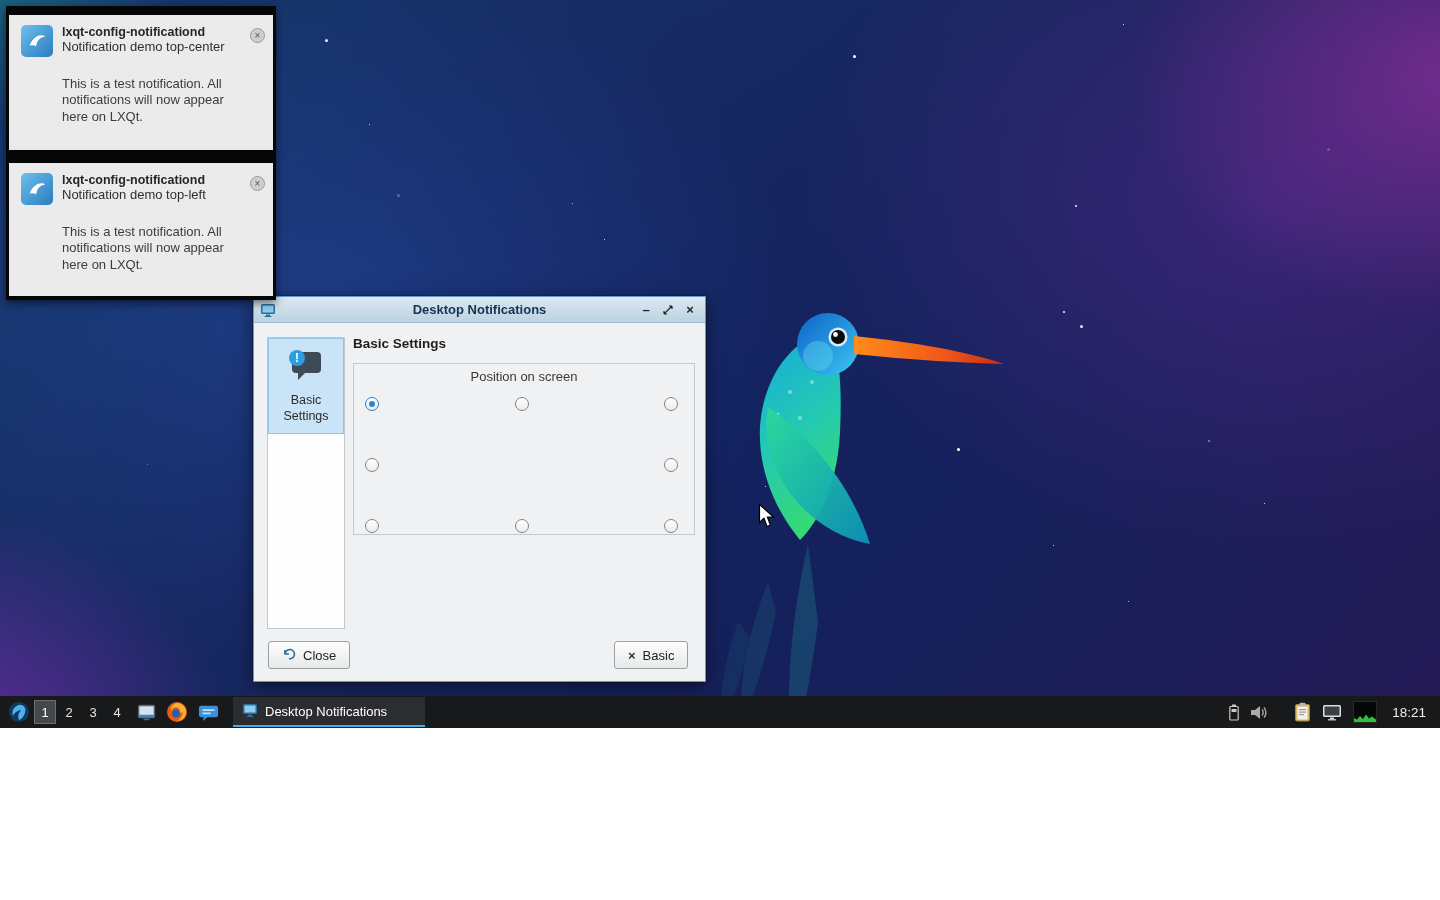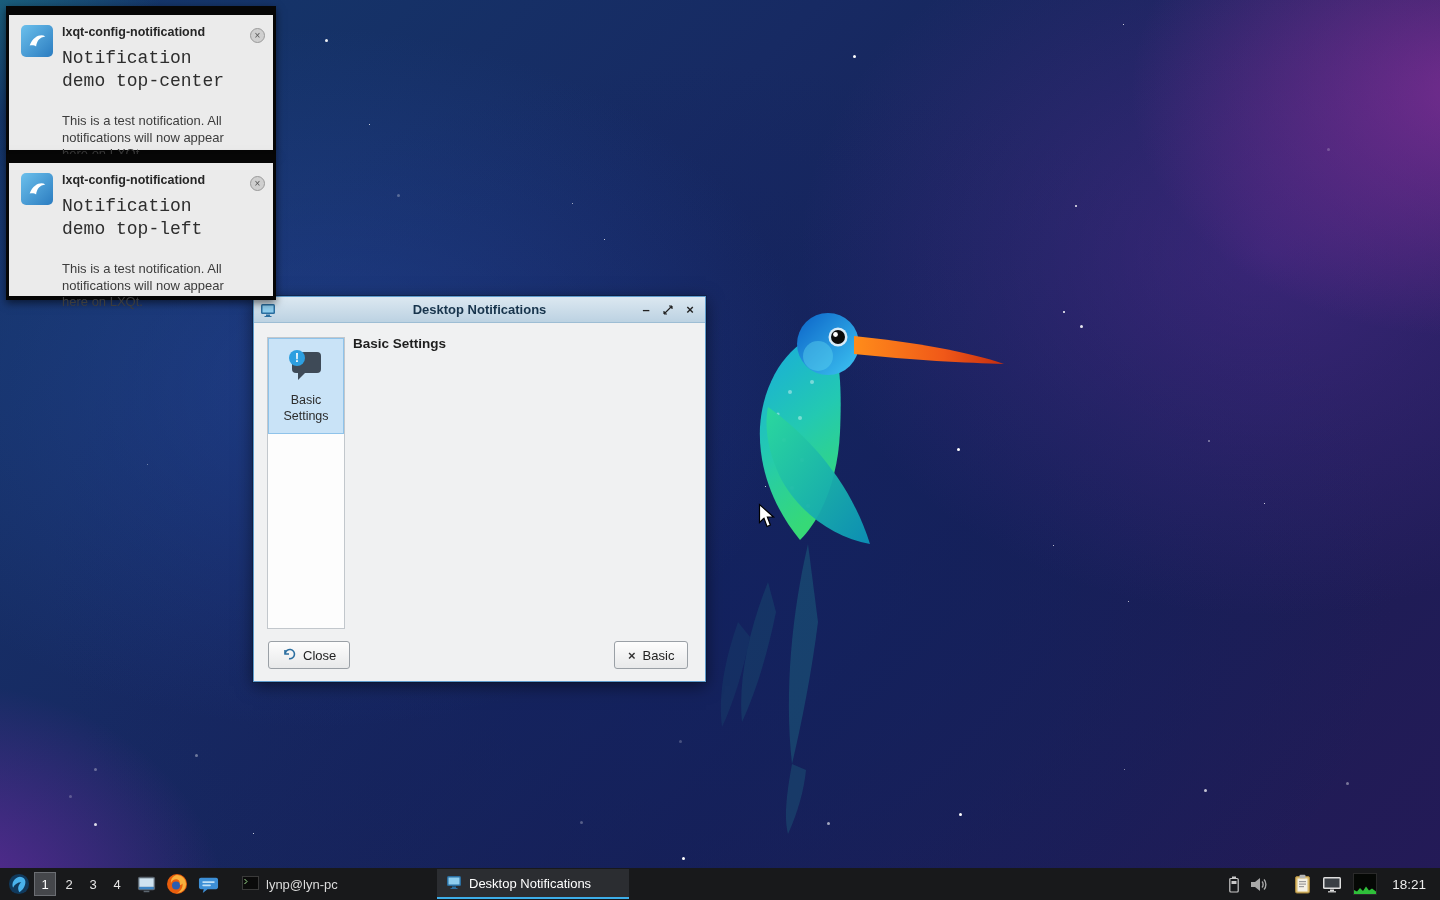--- a/index.html
+++ b/index.html
@@ -1,17 +1,17 @@
 <!DOCTYPE html>
 <html><head>
 <meta charset="utf-8">
 <style>
   * { margin:0; padding:0; box-sizing:border-box; }
   html,body { width:1440px; height:900px; overflow:hidden; font-family:"Liberation Sans","DejaVu Sans",sans-serif; user-select:none; }
-  #desktop { position:relative; width:1440px; height:900px; background:#fca5a5; overflow:hidden; }
+  #desktop { position:relative; width:1440px; height:728px; background:#fca5a5; overflow:hidden; }
 
   
   #wallpaper { position:absolute; inset:0;
     background:
       radial-gradient(520px 380px at 102% 10%, rgba(176,52,176,0.55), transparent 65%),
       radial-gradient(720px 560px at 88% 28%, rgba(108,48,170,0.40), transparent 65%),
       radial-gradient(460px 380px at -4% 102%, rgba(150,44,190,0.60), transparent 62%),
       radial-gradient(300px 240px at -2% -4%, rgba(34,150,148,0.55), transparent 65%),
       radial-gradient(700px 500px at 22% 42%, rgba(40,80,170,0.45), transparent 70%),
       radial-gradient(900px 700px at 50% 65%, rgba(18,34,96,0.85), transparent 75%),
@@ -20,21 +20,21 @@
   #starfield i { position:absolute; background:#fff; border-radius:50%; display:block; }
 
   
   .notif { position:absolute; left:6px; width:270px; background:#060606; padding:9px 3px 4px 3px; box-shadow:0 3px 8px rgba(0,0,0,.55); z-index:6; }
   .notif-inner { background:#ebebeb; padding:10px 8px 12px 12px; height:100%; }
   .notif-row { display:flex; align-items:flex-start; gap:9px; }
   .notif-icon { width:32px; height:32px; border-radius:5px; flex:0 0 32px;
     background:linear-gradient(135deg,#6cc0ec,#2b7cc0); display:flex; align-items:center; justify-content:center; }
   .notif-text { flex:1; min-width:0; }
   .notif-title { font-size:12.5px; font-weight:bold; color:#262626; white-space:nowrap; }
-  .notif-summary { font-size:18px; color:#2e2e2e; margin-top:8px; line-height:1.28;font-family:Liberation Mono, monospace; }
+  .notif-summary { font-size:13px; color:#2e2e2e; line-height:1.28; }
   .notif-body { font-size:13px; color:#3c3c3c; margin-top:20px; line-height:1.28; }
   .notif-close { width:15px; height:15px; flex:0 0 15px; border-radius:50%; background:#cfcfcf; border:1px solid #9a9a9a;
     color:#555; font-size:10px; line-height:13px; text-align:center; margin-top:3px; }
 
   
   .win { position:absolute; left:253px; top:296px; width:453px; height:386px; background:#f0f1f2;
     border:1px solid #5f9bcc; box-shadow:0 4px 16px rgba(0,0,0,.5), 0 0 0 1px rgba(10,25,40,.35); z-index:5; }
   .titlebar { position:absolute; left:0; top:0; right:0; height:26px;
     background:linear-gradient(#dce8f1,#bcd2e2); border-bottom:1px solid #9dbdd4; display:flex; align-items:center; padding:0 6px; }
   .win-title { position:absolute; left:0; right:0; text-align:center; font-size:13px; font-weight:bold; color:#17344c; }
@@ -254,20 +254,31 @@
             <rect x="5" y="4" width="29" height="21" rx="4" fill="#3e4a57"></rect>
             <path d="M11,24 L11,32 L19,24 Z" fill="#3e4a57"></path>
             <circle cx="10" cy="10" r="8" fill="#2d9fe0"></circle>
             <text x="10" y="14" font-size="12" fill="#ffffff" text-anchor="middle" font-weight="bold" font-family="Liberation Sans, sans-serif">!</text>
           </svg>
         </span>
         <span class="side-label">Basic Settings</span>
       </div>
     </div>
 
+    <div class="groupbox">
+      <div class="group-title">Position on screen</div>
+      <span class="radio selected" style="left:11px;top:33px"></span>
+      <span class="radio" style="left:161px;top:33px"></span>
+      <span class="radio" style="left:310px;top:33px"></span>
+      <span class="radio" style="left:11px;top:94px"></span>
+      <span class="radio" style="left:310px;top:94px"></span>
+      <span class="radio" style="left:11px;top:155px"></span>
+      <span class="radio" style="left:161px;top:155px"></span>
+      <span class="radio" style="left:310px;top:155px"></span>
+    </div>
 
     <button class="btn" style="left:14px;top:344px">
       <span>
         <svg width="14" height="14" viewBox="0 0 14 14">
             <path d="M3,3 L3,7 L7,7" stroke="#2a6ea0" stroke-width="1.6" fill="none"></path>
             <path d="M3.3,6.5 A4.6,4.6 0 1 1 7,11.6" stroke="#2a6ea0" stroke-width="1.6" fill="none"></path>
           </svg>
       </span>
       <span>Close</span>
     </button>
@@ -311,29 +322,20 @@
         </svg>
     </span>
     <span class="launcher">
       <svg width="21" height="21" viewBox="0 0 22 22">
           <path d="M3,4 H19 C20,4 21,5 21,6 V14 C21,15 20,16 19,16 H10 L5,20 L6,16 H3 C2,16 1,15 1,14 V6 C1,5 2,4 3,4 Z" fill="#3d8fd6"></path>
           <rect x="4.5" y="7.5" width="13" height="1.8" rx="0.9" fill="#bfe0f6"></rect>
           <rect x="4.5" y="11" width="9" height="1.8" rx="0.9" fill="#bfe0f6"></rect>
         </svg>
     </span>
 
-    <div class="task">
-      <span>
-        <svg width="17" height="14" viewBox="0 0 17 14">
-            <rect x="0.5" y="0.5" width="16" height="13" fill="#0b0b0b" stroke="#3a3a3a"></rect>
-            <path d="M2.5,3 L5,5.5 L2.5,8" stroke="#9fe08f" stroke-width="1" fill="none"></path>
-          </svg>
-      </span>
-      <span class="t-label">lynp@lyn-pc</span>
-    </div>
     <div class="task active">
       <span>
         <svg width="16" height="16" viewBox="0 0 16 16">
             <rect x="1" y="2" width="14" height="10" rx="1.5" fill="#2a6ea0"></rect>
             <rect x="2.5" y="3.5" width="11" height="7" fill="#8ecdee"></rect>
             <rect x="6" y="12.5" width="4" height="1.5" fill="#2a6ea0"></rect>
             <rect x="4.5" y="14" width="7" height="1" fill="#2a6ea0"></rect>
           </svg>
       </span>
       <span class="t-label">Desktop Notifications</span>

